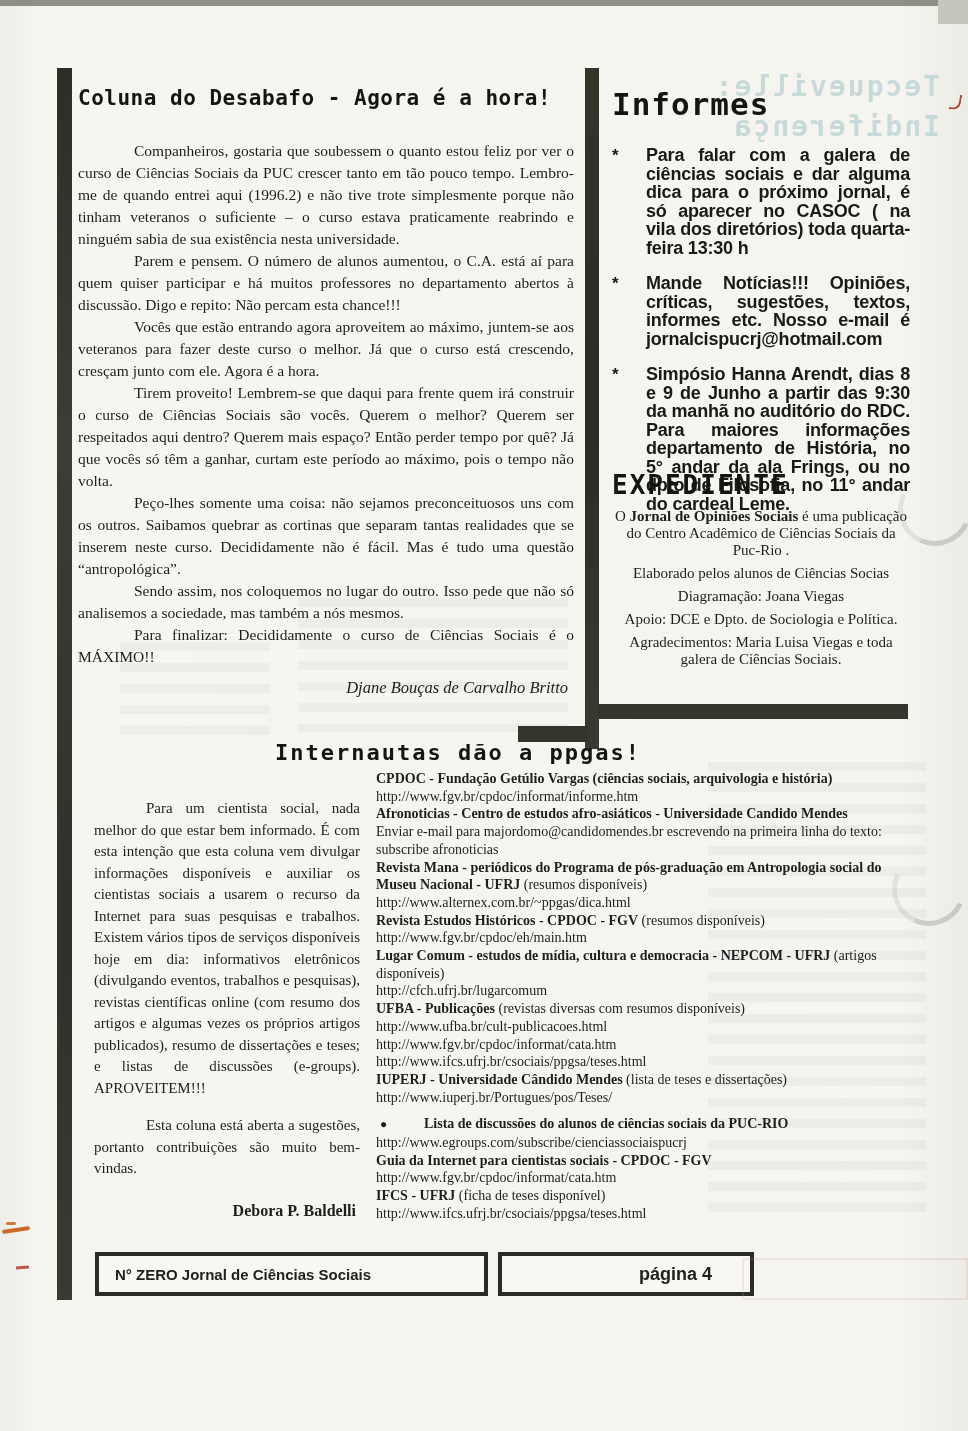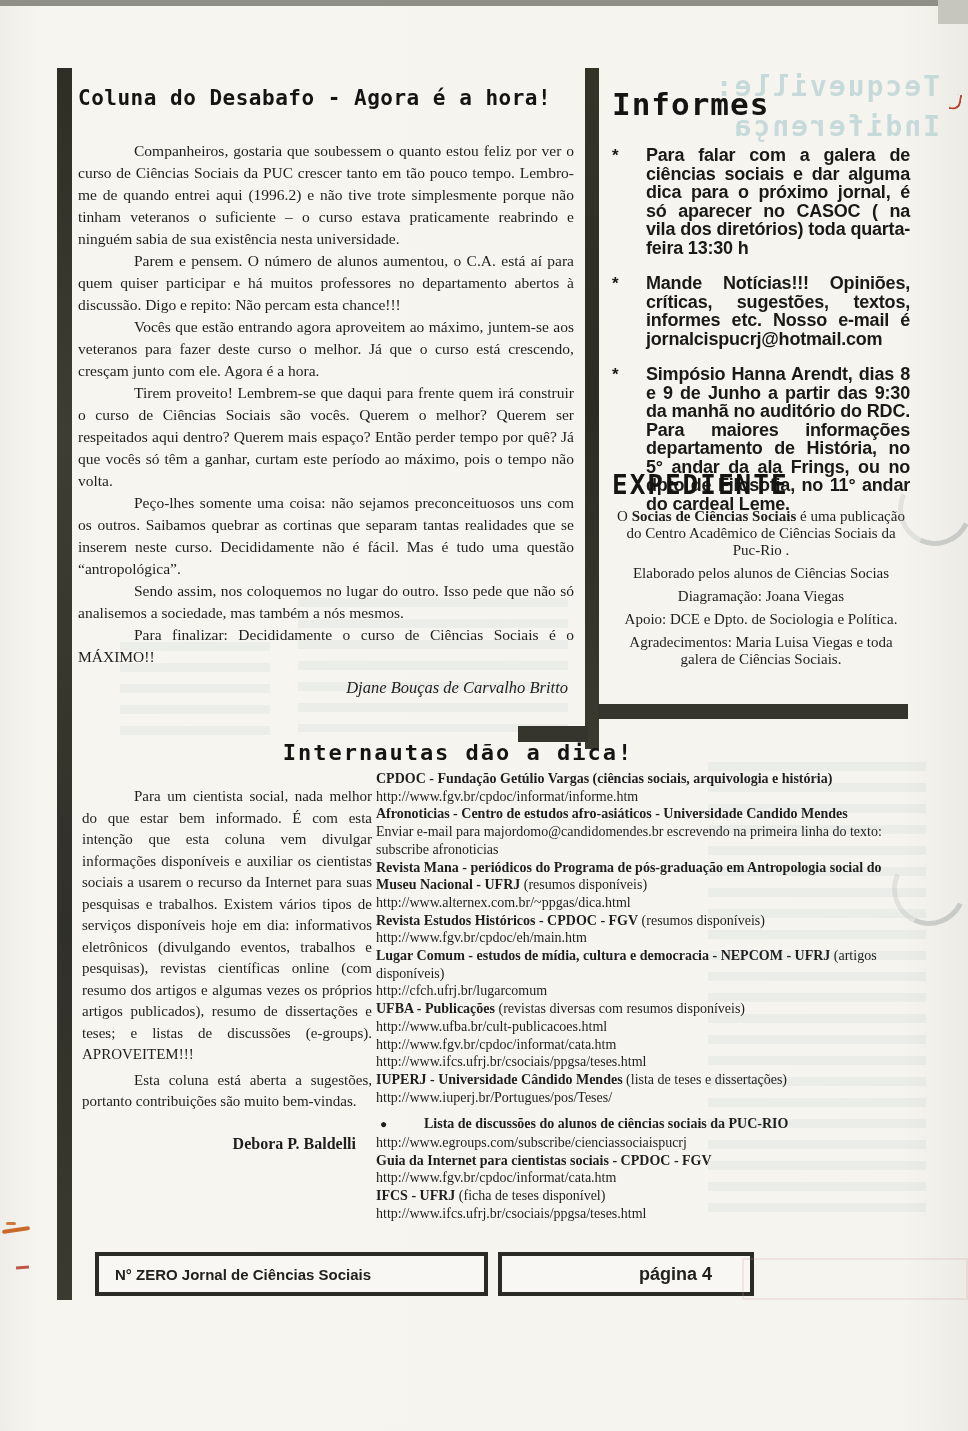--- a/index.html
+++ b/index.html
@@ -33,21 +33,21 @@
   .inf-star{width:34px;flex:none;font-family:"Liberation Sans",sans-serif;font-weight:bold;font-size:17px;color:#191917;}
   .inf-text{flex:1;font-family:"Liberation Sans",sans-serif;font-weight:bold;font-size:18px;line-height:18.5px;text-align:justify;letter-spacing:-.2px;color:#191917;}
   
   #expediente{position:absolute;left:612px;top:470px;width:298px;}
   #expediente-title{font-size:26px;letter-spacing:2px;margin-bottom:8px;}
   .exp-line{margin:6px 0 0;font-size:15px;line-height:17px;text-align:center;}
   .b{font-weight:bold;}
   
   #internautas-title{position:absolute;left:98px;top:740px;width:720px;text-align:center;font-size:22px;letter-spacing:2px;}
   #internautas{position:absolute;left:78px;top:782px;width:298px;}
-  .int-p{margin:4px;text-align:justify;text-indent:52px;font-size:15px;line-height:21.5px;}
+  .int-p{margin:16px;text-align:justify;text-indent:52px;font-size:15px;line-height:21.5px;}
   #internautas-byline{text-align:right;font-weight:bold;font-size:16px;margin-top:22px;padding-right:20px;}
   
   #links{position:absolute;left:376px;top:770px;width:517px;font-size:14px;line-height:17.7px;}
   .link-item.with-gap{margin-top:9px;}
   .link-title{text-align:left;}
   .bullet-dot{display:inline-block;width:44px;padding-left:4px;font-size:12px;}
   
   #footer{position:absolute;left:95px;top:1252px;display:flex;gap:10px;font-family:"Liberation Sans",sans-serif;font-weight:bold;color:#21211d;}
   .footer-cell{border:4px solid #2b2b26;height:44px;display:flex;align-items:center;box-sizing:border-box;background:rgba(255,255,255,.25);}
   #footer-left{width:393px;padding-left:16px;font-size:15px;}
@@ -118,29 +118,29 @@
         <div class="inf-item">
           <span class="inf-star">*</span>
           <div class="inf-text">Simpósio Hanna Arendt, dias 8 e 9 de Junho a partir das 9:30 da manhã no auditório do RDC. Para maiores informações departamento de História, no 5° andar da ala Frings, ou no dpto de Filosofia, no 11° andar do cardeal Leme.</div>
         </div>
       </div>
   </section>
 
   <section id="expediente">
     <h2 class="mono-head" id="expediente-title">EXPEDIENTE</h2>
     <div id="expediente-lines">
-        <p class="exp-line"><span>O </span><span class="b">Socias de Ciências Sociais</span><span> é uma publicação do Centro Acadêmico de Ciências Sociais da Puc-Rio .</span></p>
+        <p class="exp-line"><span>O </span><span class="b">Jornal de Opiniões Sociais</span><span> é uma publicação do Centro Acadêmico de Ciências Sociais da Puc-Rio .</span></p>
         <p class="exp-line"><span>Elaborado pelos alunos de Ciências Socias</span></p>
         <p class="exp-line"><span>Diagramação: Joana Viegas</span></p>
         <p class="exp-line"><span>Apoio: DCE e Dpto. de Sociologia e Política.</span></p>
         <p class="exp-line"><span>Agradecimentos: Maria Luisa Viegas e toda galera de Ciências Sociais.</span></p>
       </div>
   </section>
 
-  <h2 class="mono-head" id="internautas-title">Internautas dão a dica!</h2>
+  <h2 class="mono-head" id="internautas-title">Internautas dão a ppgas!</h2>
   <section id="internautas">
     <div id="internautas-paragraphs">
         <p class="int-p">Para um cientista social, nada melhor do que estar bem informado. É com esta intenção que esta coluna vem divulgar informações disponíveis e auxiliar os cientistas sociais a usarem o recurso da Internet para suas pesquisas e trabalhos. Existem vários tipos de serviços disponíveis hoje em dia: informativos eletrônicos (divulgando eventos, trabalhos e pesquisas), revistas científicas online (com resumo dos artigos e algumas vezes os próprios artigos publicados), resumo de dissertações e teses; e listas de discussões (e-groups). APROVEITEM!!!</p>
         <p class="int-p">Esta coluna está aberta a sugestões, portanto contribuições são muito bem-vindas.</p>
       </div>
     <div id="internautas-byline">Debora P. Baldelli</div>
   </section>
 
   <section id="links">
     <div id="links-list">

